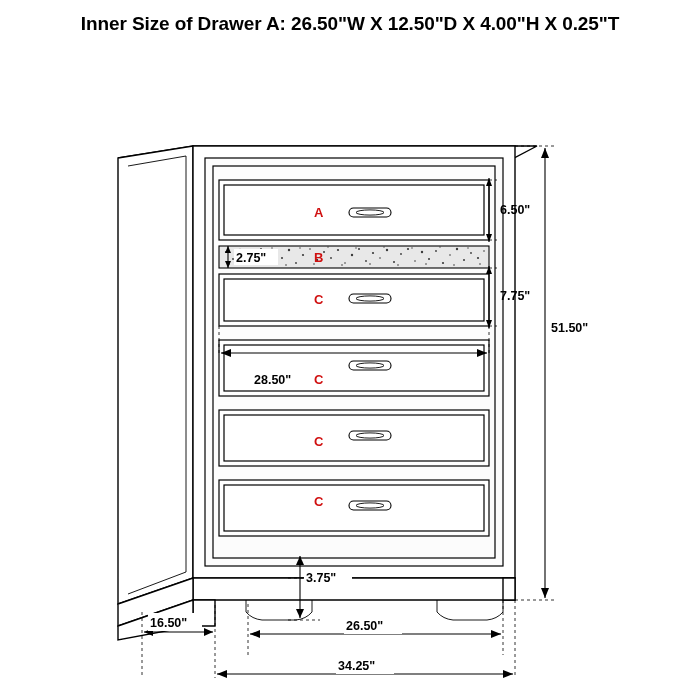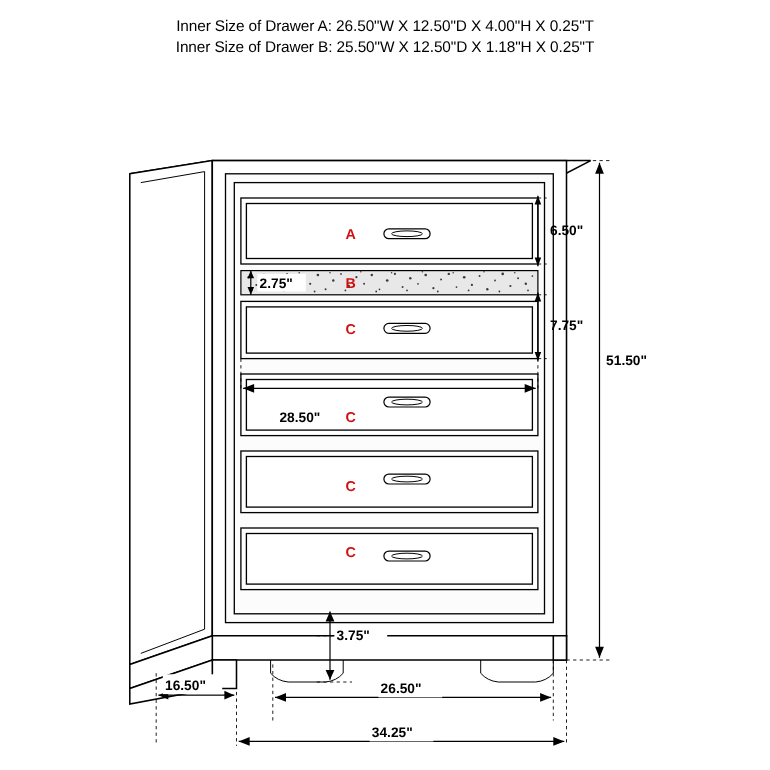--- a/index.html
+++ b/index.html
@@ -21,22 +21,22 @@
     height: 700px;
   }
   .specs {
     position: absolute;
     left: 0;
     top: 14px;
     width: 700px;
     text-align: center;
   }
   .spec-line {
-    font-size: 14px;
-    font-weight: normal;
+    font-size: 19px;
+    font-weight: bold;
     color: #000000;
     line-height: 19px;
     letter-spacing: -0.1px;
     white-space: nowrap;
   }
   svg.diagram {
     position: absolute;
     left: 0;
     top: 0;
     width: 700px;
@@ -96,21 +96,20 @@
     stroke-width: 1.1;
   }
 </style>
 </head>
 <body>
 
 <div id="page">
 
   <div class="specs">
     <div class="spec-line">Inner Size of Drawer A: 26.50"W X 12.50"D X 4.00"H X 0.25"T</div>
-    <div class="spec-line">Inner Size of Drawer B: 25.50"W X 12.50"D X 1.18"H X 0.25"T</div>
   </div>
 
   <svg class="diagram" viewBox="0 0 700 700">
 
     <polygon class="body-fill" points="118,158 193,146 537,146 514,158"></polygon>
 
     <polygon class="body-fill" points="118,158 193,146 193,578 118,604"></polygon>
 
     <rect class="body-fill" x="193" y="146" width="322" height="432"></rect>
 

